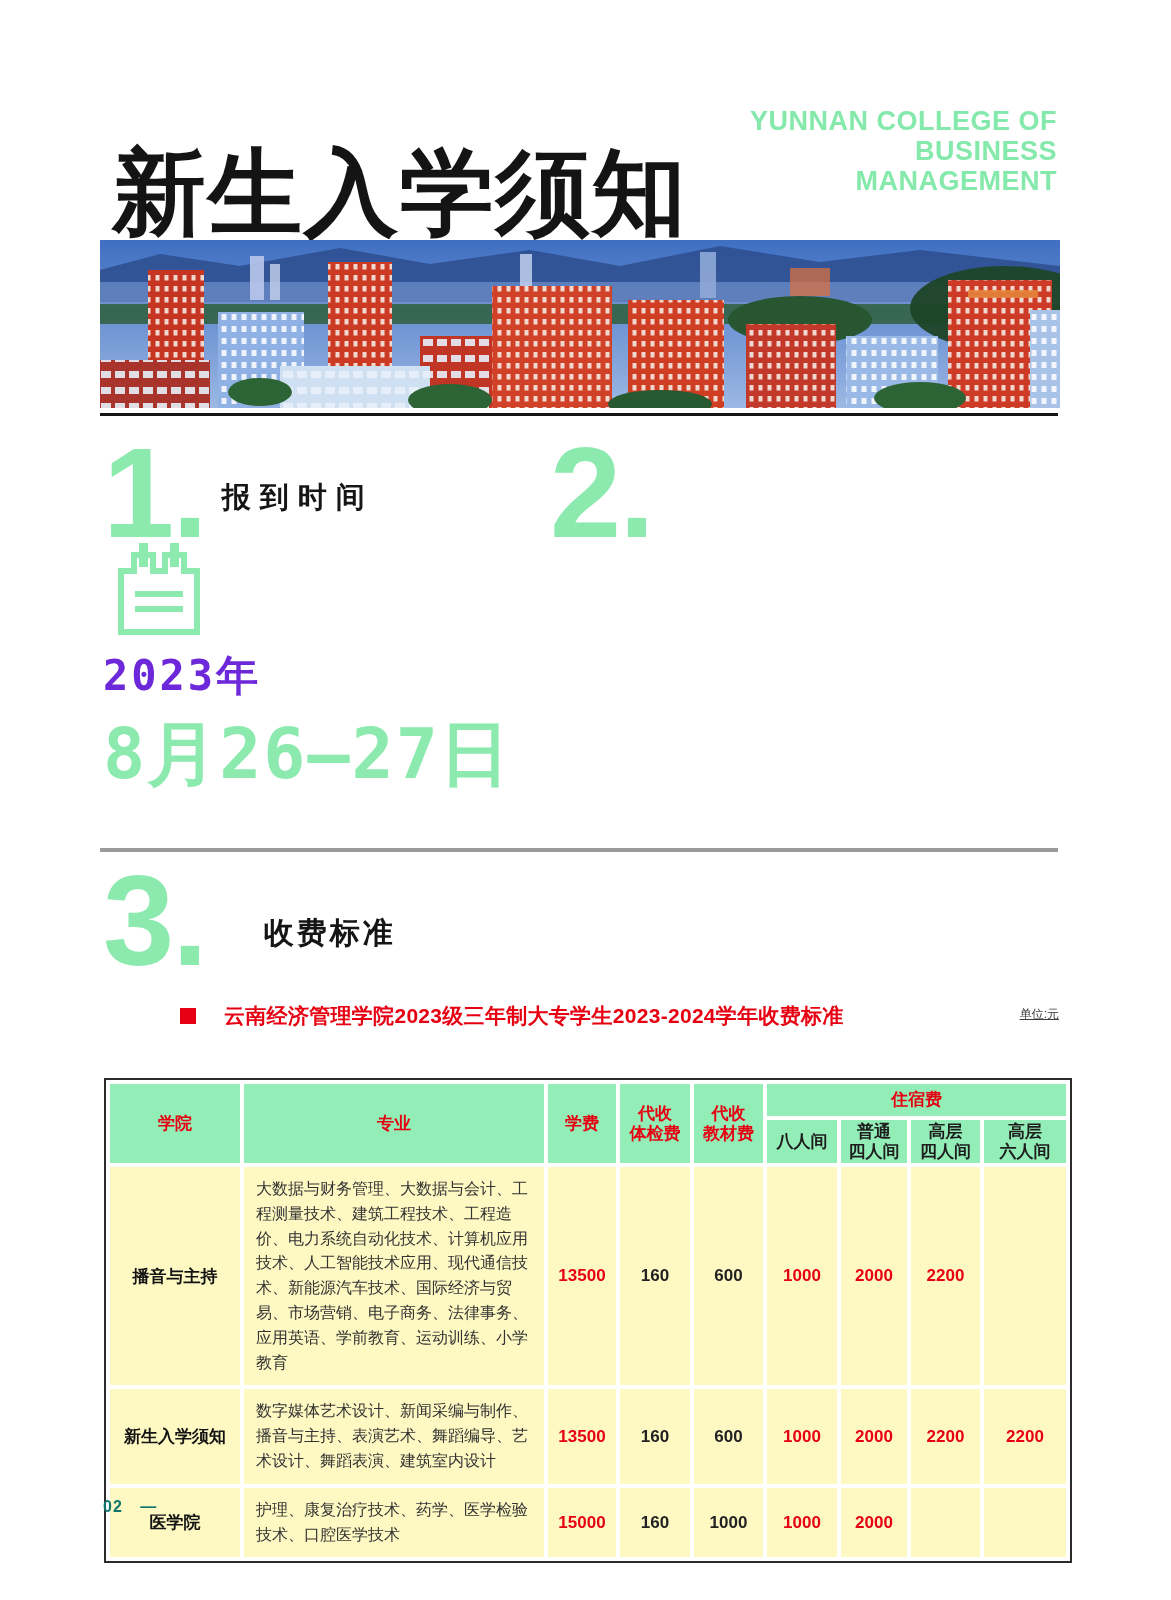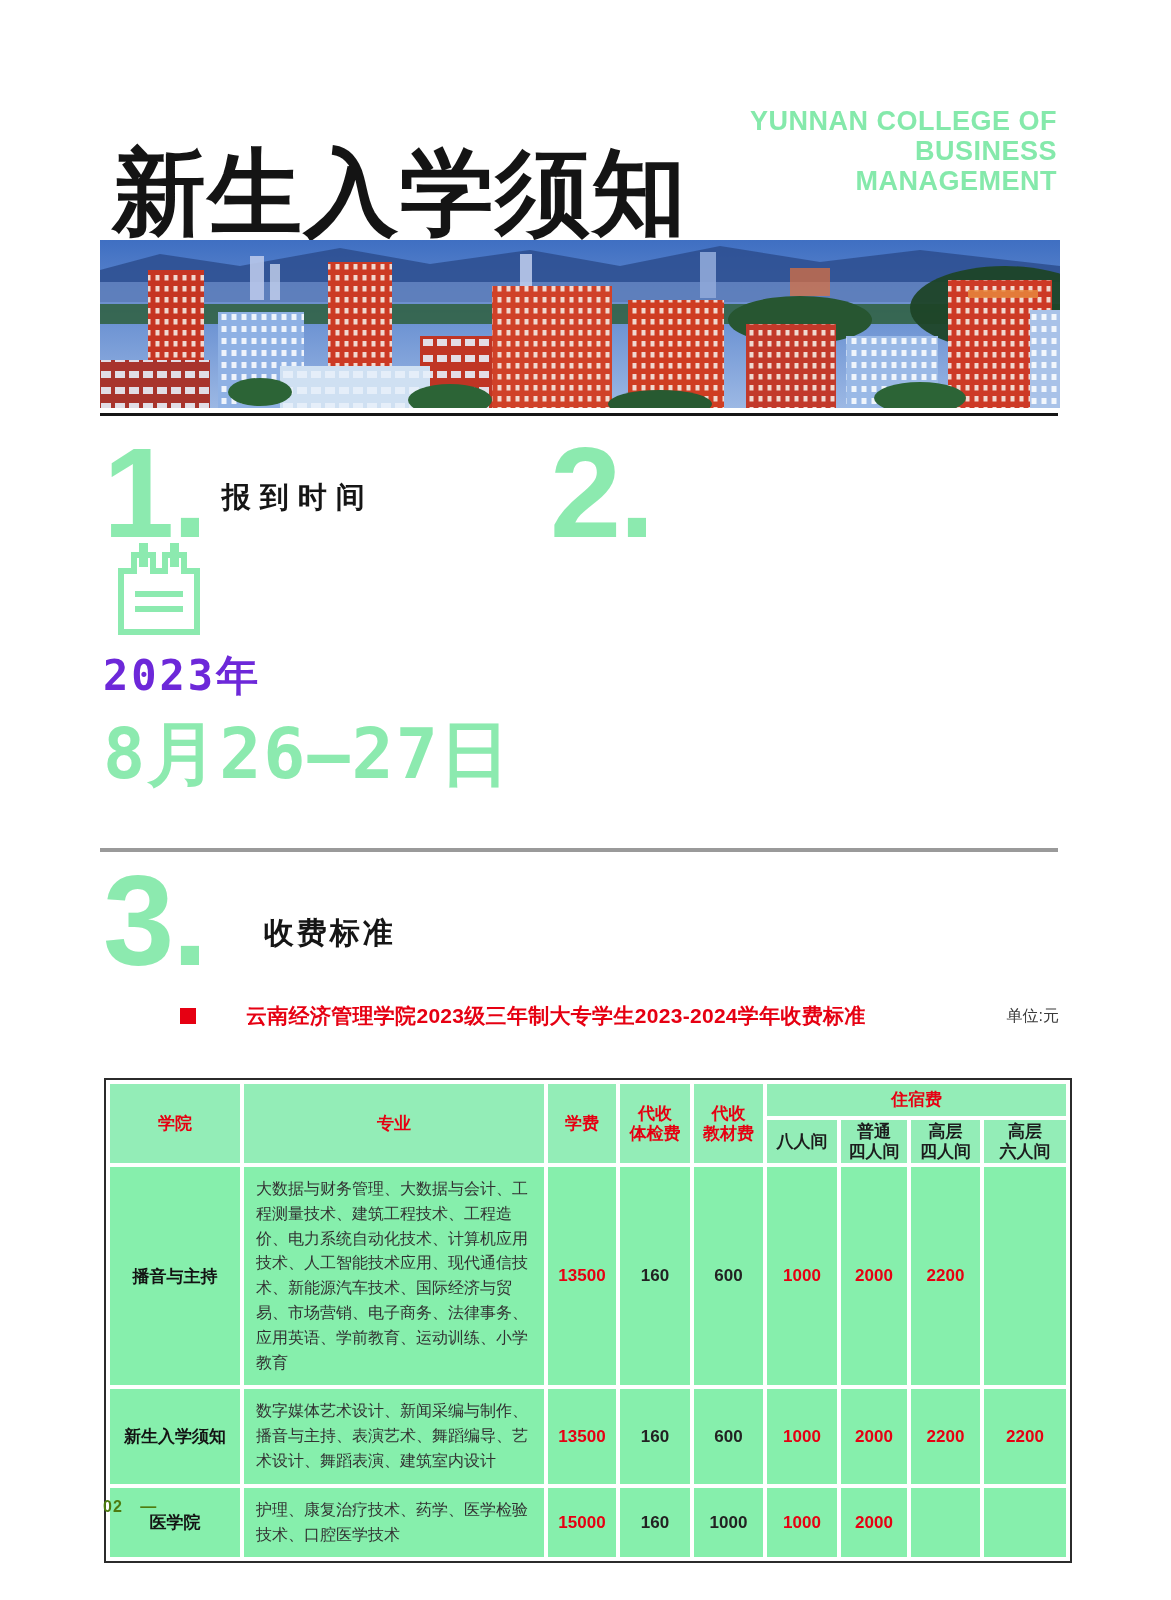--- a/index.html
+++ b/index.html
@@ -30,44 +30,44 @@
   .date-line{font-family:"DejaVu Sans Mono","Liberation Mono",monospace;
     font-size:70px;font-weight:700;color:#8ceaaf;letter-spacing:2px;margin-top:4px;white-space:nowrap;}
   .section-2{position:absolute;left:550px;top:434px;width:516px;}
   .section-2 .sec-title{font-size:29px;letter-spacing:5px;margin:0 0 30px 38px;}
   .section-2 .paras{margin-top:24px;}
   .section-2 p{font-size:17px;line-height:23px;color:#3d3d3d;margin:0 0 15px;text-indent:2em;}
   .divider{position:absolute;left:100px;top:848px;width:958px;height:4px;background:#9a9a9a;}
   .section-3{position:absolute;left:103px;top:862px;}
   .section-3 .sec-title{font-size:30px;letter-spacing:3px;margin:0 0 26px 58px;}
   
-  .tbl-caption{position:absolute;left:180px;top:1002px;display:flex;align-items:center;gap:22px;}
+  .tbl-caption{position:absolute;left:180px;top:1002px;display:flex;align-items:center;}
   .red-bullet{width:16px;height:16px;background:#e60012;margin-right:28px;flex:0 0 auto;}
   .red-title{color:#e60012;font-weight:700;font-size:21px;letter-spacing:.3px;white-space:nowrap;}
-  .unit{position:absolute;right:112px;top:1006px;font-size:16px;color:#3a3a3a;}
+  .unit{position:absolute;right:112px;top:1006px;font-size:12px;color:#3a3a3a;text-decoration:underline;}
   
   .fee-wrap{position:absolute;left:104px;top:1078px;}
   table.fee{table-layout:fixed;border-collapse:separate;border-spacing:4px;
     background:#fff;border:2px solid #2b2b2b;width:968px;}
   .fee th{background:#93edb7;font-size:17px;font-weight:700;color:#1c1c1c;
     text-align:center;vertical-align:middle;white-space:pre-line;line-height:1.15;padding:2px;}
   .fee th.hred{color:#e60012;}
-  .fee td{background:#86efac;text-align:center;vertical-align:middle;font-size:17px;padding:2px;margin-top:16px;}
+  .fee td{background:#fef9c3;text-align:center;vertical-align:middle;font-size:17px;padding:2px;margin-top:16px;}
   .fee tr.hr1{height:32px;} .fee tr.hr2{height:38px;}
   .fee tr.r1{height:160px;} .fee tr.r2{height:94px;} .fee tr.r3{height:58px;}
   .fee td.college{font-weight:700;color:#131313;font-size:17px;}
   .fee td.major{text-align:left;font-size:16px;line-height:1.55;color:#333;
     padding:10px 12px;font-weight:400;}
   .fee td.num{font-weight:700;}
   .fee td.red{color:#e60012;} .fee td.blk{color:#222;}
   .c1{width:130px;}.c2{width:300px;}.c3{width:68px;}.c4{width:70px;}.c5{width:69px;}
   .c6{width:70px;}.c7{width:66px;}.c8{width:69px;}.c9{width:82px;}
   
   .page-num{position:absolute;left:103px;top:1498px;font-size:16px;font-weight:700;
-    color:#4d7c0f;letter-spacing:1px;}
+    color:#0f766e;letter-spacing:1px;}
   .page-num .dash{margin-left:12px;}
 </style>
 </head>
 <body>
 
 <div class="page">
 
   <h1 class="main-title">新生入学须知</h1>
   <div class="brand">
     <div>YUNNAN COLLEGE OF</div>

